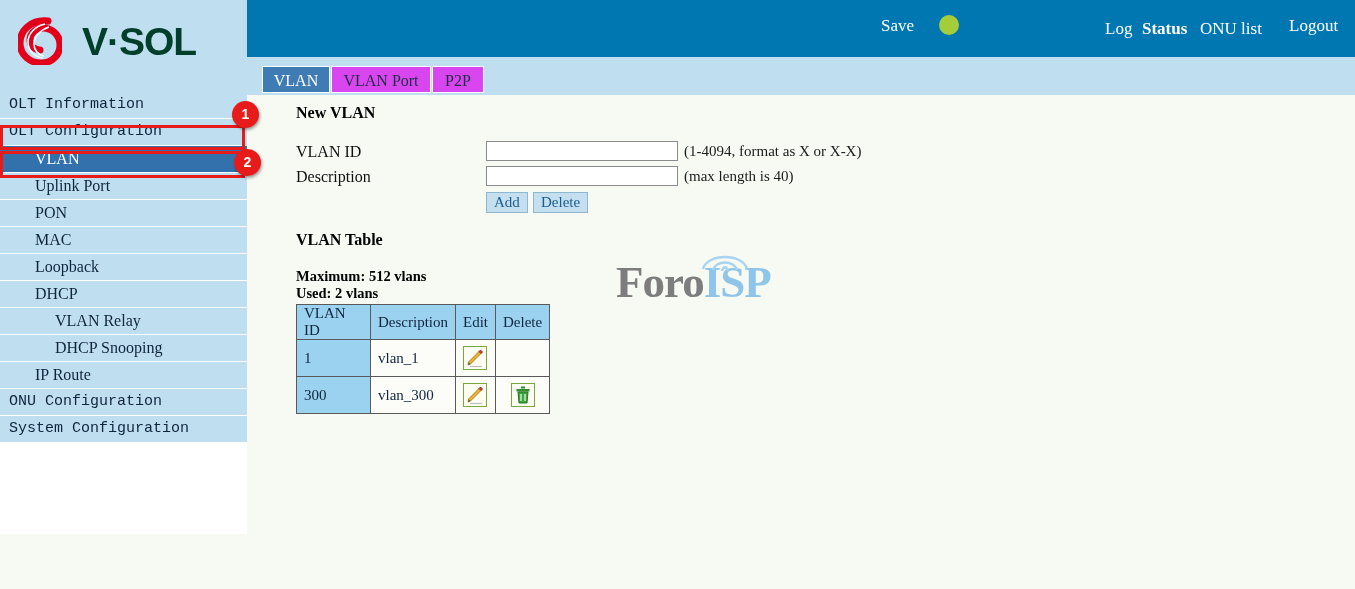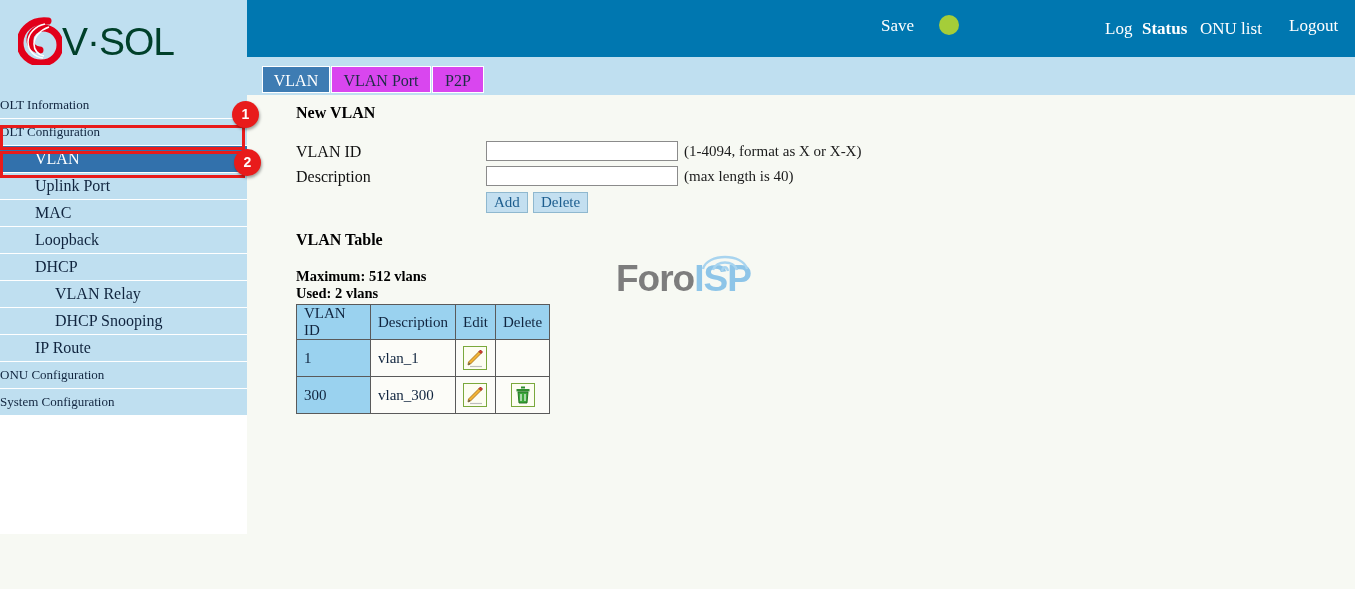--- a/index.html
+++ b/index.html
@@ -27,25 +27,25 @@
   #logo-wrap {
     position: absolute;
     left: 18px;
     top: 17px;
     display: flex;
     align-items: center;
   }
   #logo-mark { width: 44px; height: 48px; display:block; }
   #logo-text {
     font-family: "Liberation Sans", sans-serif;
-    font-weight: normal;
+    font-weight: bold;
     font-size: 39px;
     letter-spacing: -1px;
     color: #00402a;
-    margin-left: 0;
+    margin-left: 20px;
     line-height: 1;
     white-space: nowrap;
   }
 
   
   #topbar {
     position: absolute;
     left: 247px; top: 0;
     width: 1108px;
     height: 57px;
@@ -114,21 +114,21 @@
     line-height: 26px;
     background: #bfdff0;
     color: #10243e;
     font-size: 17px;
     margin-bottom: 1px;
     box-sizing: border-box;
     cursor: pointer;
     white-space: nowrap;
     overflow: hidden;
   }
-  .nav-item.lvl0 {  font-size: 13px; }
+  .nav-item.lvl0 { padding-left: 9px;  font-size: 15px; font-family: Liberation Mono, monospace; }
   .nav-item.lvl1 { padding-left: 35px; font-size: 16px; }
   .nav-item.lvl2 { padding-left: 55px; font-size: 16px; }
   .nav-item.selected {
     background: #3271ac;
     color: #ffffff;
   }
 
   
   .anno-box {
     position: absolute;
@@ -276,22 +276,22 @@
 
   
   #watermark {
     position: absolute;
     left: 354px;
     top: 165px;
     user-select: none;
     pointer-events: none;
   }
   #wm-text {
-    font-family: Liberation Sans, sans-serif;
-    font-size: 37px;
+    font-family: Liberation Serif, serif;
+    font-size: 45px;
     font-weight: bold;
     letter-spacing: -1px;
     line-height: 1;
   }
   .wm-foro { color: #7d7d7d; }
   .wm-isp  { color: #8ec5e8; }
   #wm-antenna {
     position: absolute;
     left: 79px;
     top: -13px;
@@ -324,20 +324,21 @@
   <div class="tab active" id="tab-vlan">VLAN</div>
   <div class="tab" id="tab-vlan-port">VLAN Port</div>
   <div class="tab" id="tab-p2p">P2P</div>
 </div>
 
 <div id="sidebar">
   <div class="nav-item lvl0">OLT Information</div>
   <div class="nav-item lvl0">OLT Configuration</div>
   <div class="nav-item lvl1 selected">VLAN</div>
   <div class="nav-item lvl1">Uplink Port</div>
+  <div class="nav-item lvl1">PON</div>
   <div class="nav-item lvl1">MAC</div>
   <div class="nav-item lvl1">Loopback</div>
   <div class="nav-item lvl1">DHCP</div>
   <div class="nav-item lvl2">VLAN Relay</div>
   <div class="nav-item lvl2">DHCP Snooping</div>
   <div class="nav-item lvl1">IP Route</div>
   <div class="nav-item lvl0">ONU Configuration</div>
   <div class="nav-item lvl0">System Configuration</div>
 </div>
 

